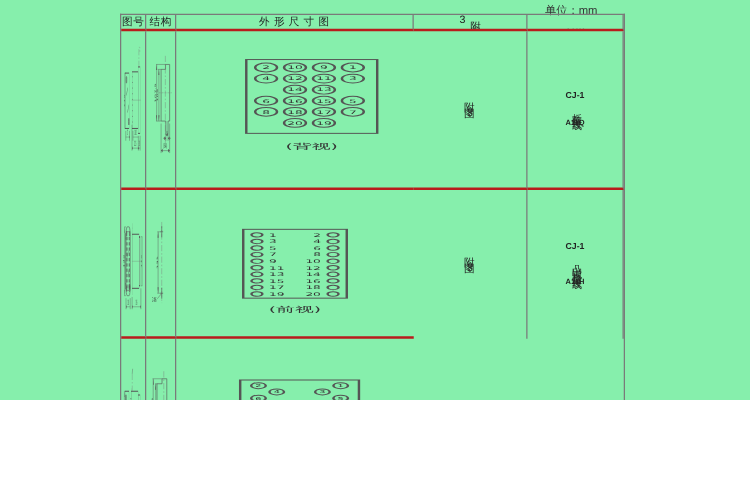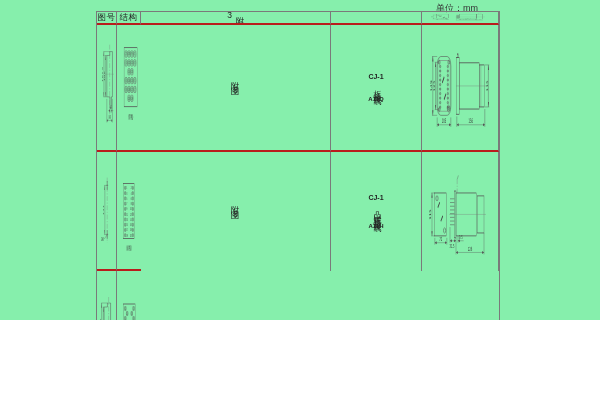--- a/index.html
+++ b/index.html
@@ -41,20 +41,21 @@
   </defs>
 </svg>
 
 <div class="sheet">
   <div class="unit">单位：mm</div>
 
   <div class="tbl">
 
     <div class="cell hd">图号</div>
     <div class="cell hd">结构</div>
+    <div class="cell hd">外 形 尺 寸 图</div>
 
     <div class="cell figc">
       <span class="vtext">附图3</span>
     </div>
     <div class="cell structc">
       <div class="model">CJ-1</div>
       <div class="vtext chars">嵌入式后接线</div>
       <div class="code">A11K</div>
     </div>
 

